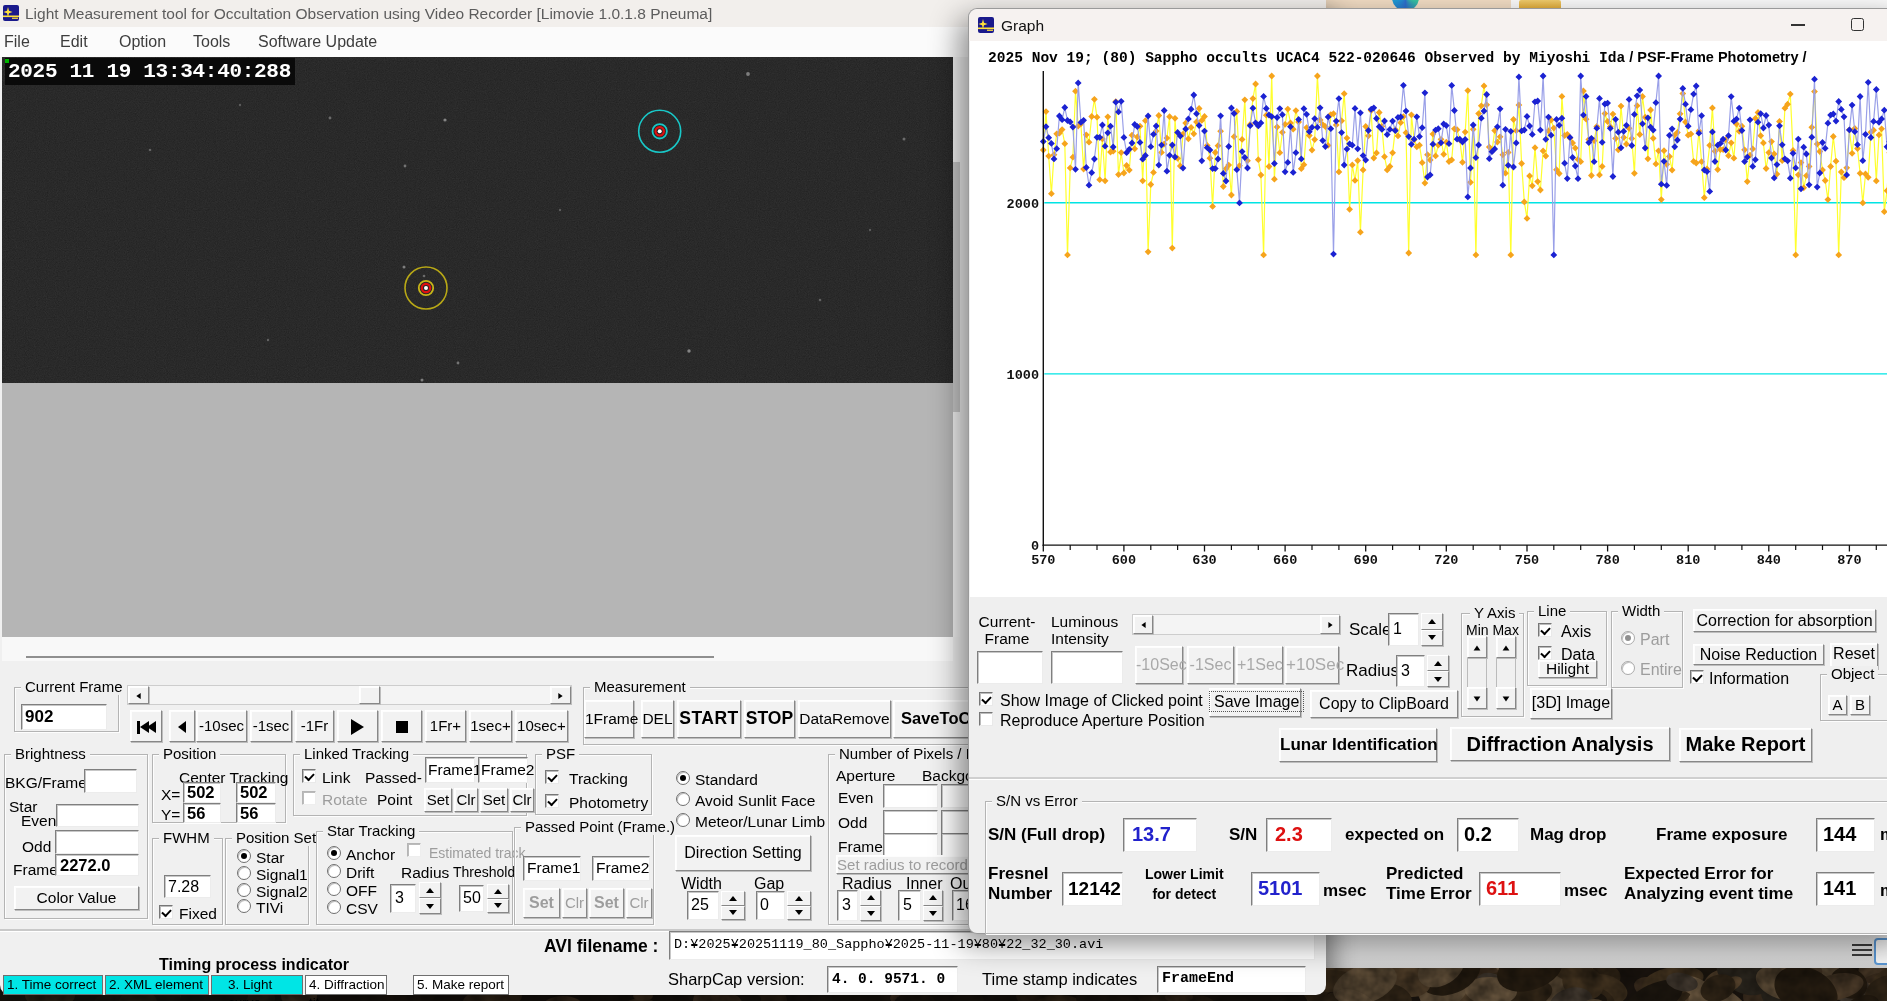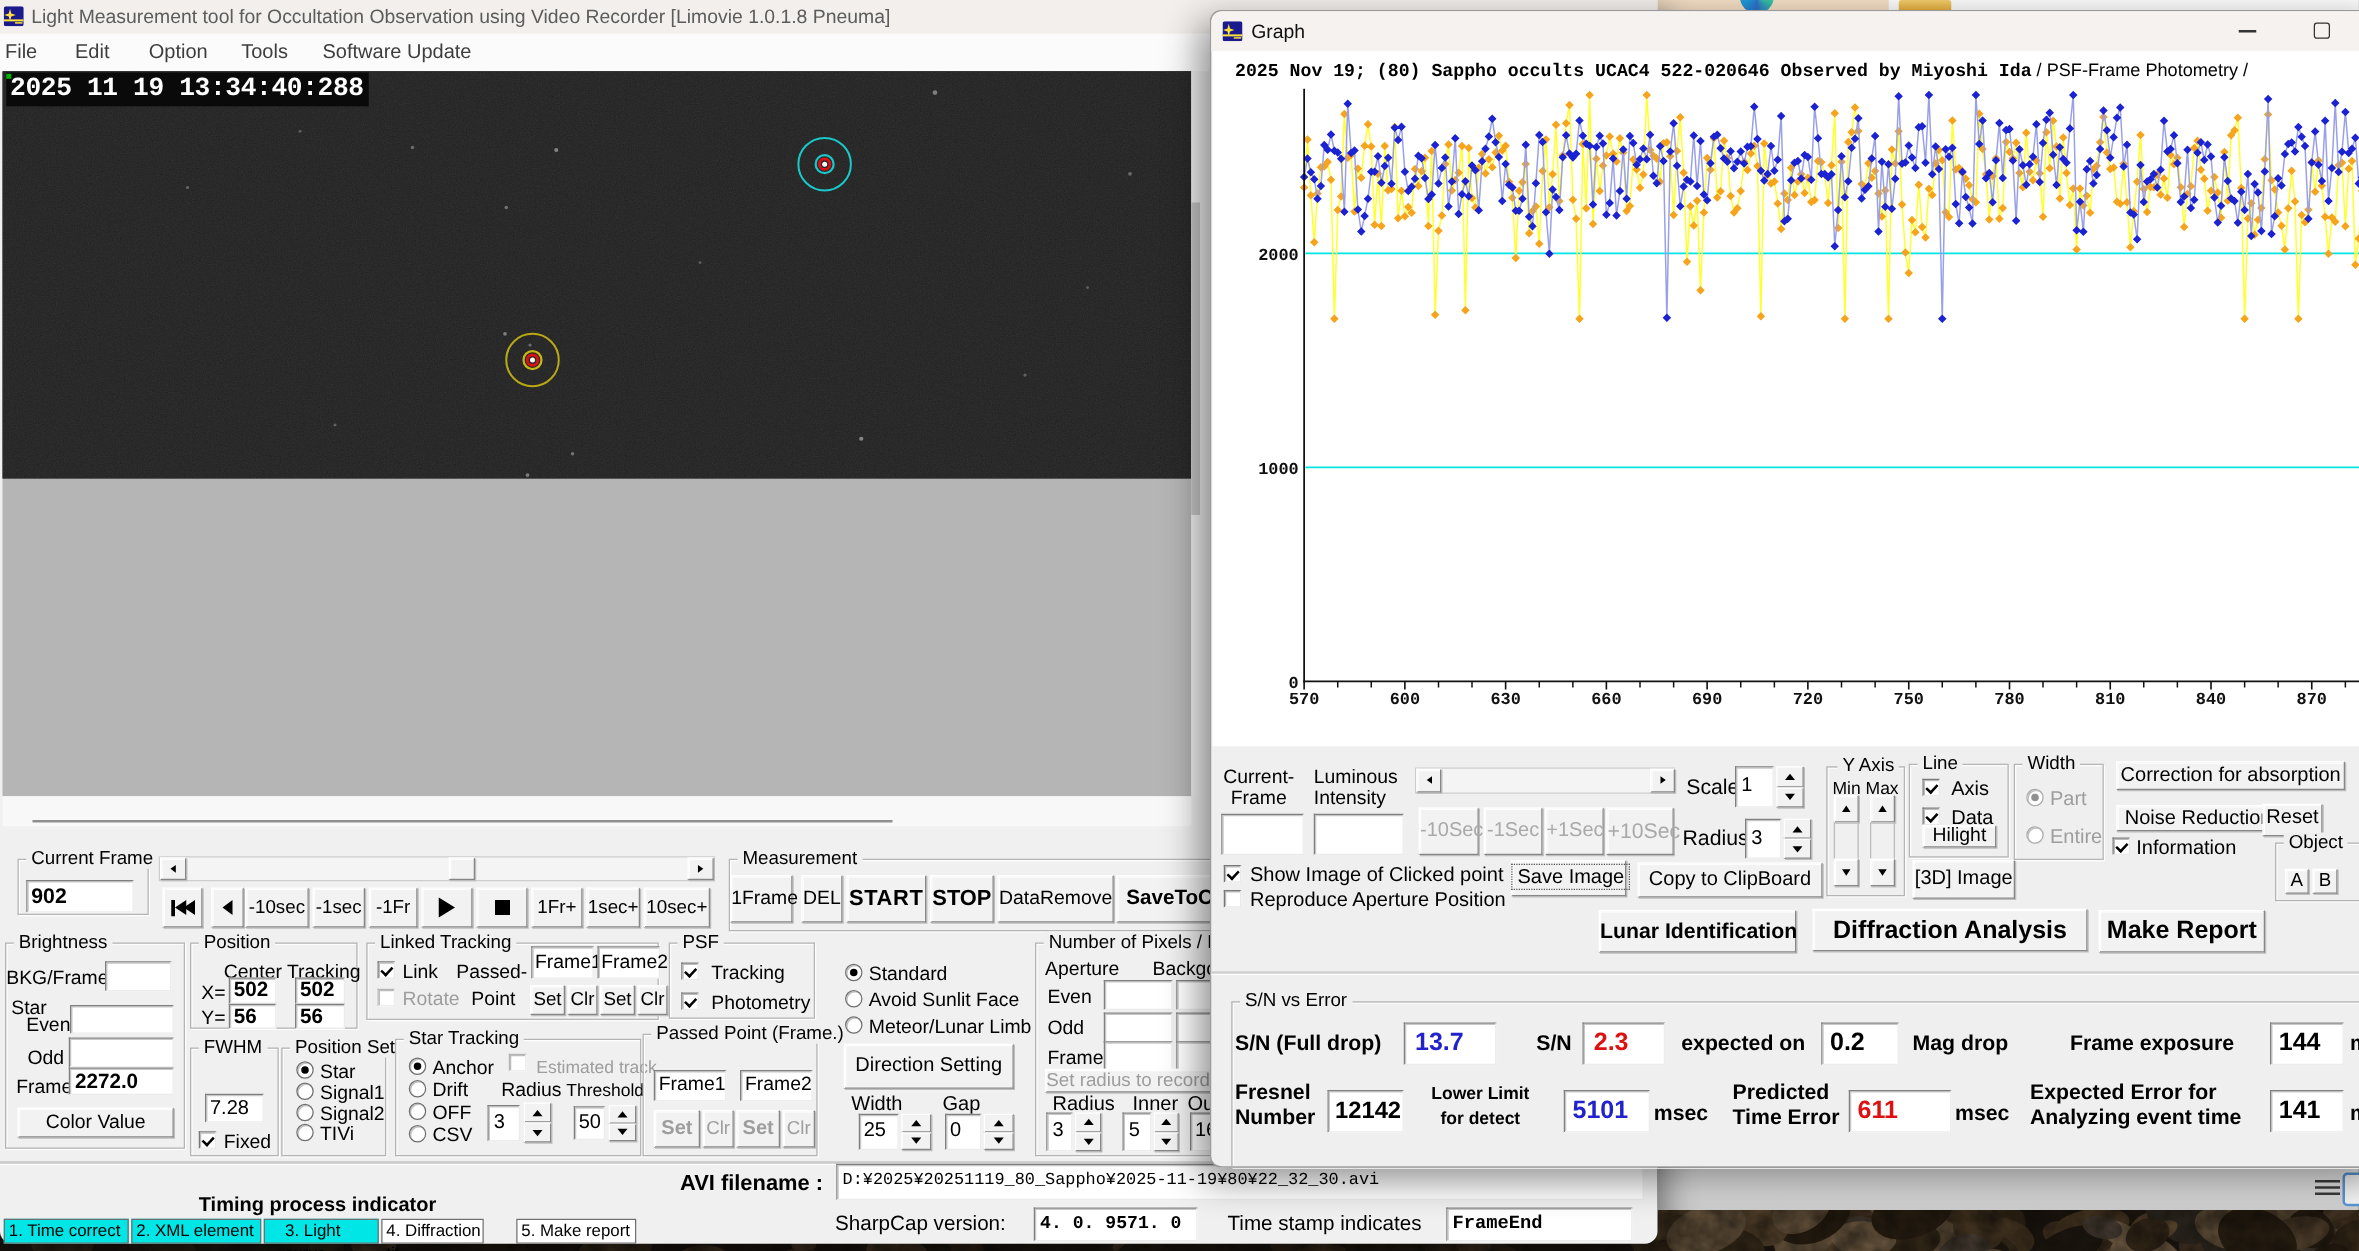--- a/index.html
+++ b/index.html
@@ -544,21 +544,21 @@
         <text x="557.0" y="514" text-anchor="middle" font-size="13.5" font-family="Liberation Mono" font-weight="bold" dominant-baseline="hanging" fill="#111">750</text>
         <text x="637.6" y="514" text-anchor="middle" font-size="13.5" font-family="Liberation Mono" font-weight="bold" dominant-baseline="hanging" fill="#111">780</text>
         <text x="718.2" y="514" text-anchor="middle" font-size="13.5" font-family="Liberation Mono" font-weight="bold" dominant-baseline="hanging" fill="#111">810</text>
         <text x="798.8" y="514" text-anchor="middle" font-size="13.5" font-family="Liberation Mono" font-weight="bold" dominant-baseline="hanging" fill="#111">840</text>
         <text x="879.4" y="514" text-anchor="middle" font-size="13.5" font-family="Liberation Mono" font-weight="bold" dominant-baseline="hanging" fill="#111">870</text>
 <text x="69" y="166.7" text-anchor="end" font-size="13.5" font-family="Liberation Mono" font-weight="bold" fill="#111">2000</text>
         <text x="69" y="337.9" text-anchor="end" font-size="13.5" font-family="Liberation Mono" font-weight="bold" fill="#111">1000</text>
         <text x="69" y="509.1" text-anchor="end" font-size="13.5" font-family="Liberation Mono" font-weight="bold" fill="#111">0</text>
 </svg>
     </div>
- <div class="lbl mono b" style="left:19px;top:40px;font-size:14.55px;letter-spacing:0px">2025 Nov 19; (80) Sappho occults UCAC4 522-020646 Observed by Miyoshi Ida<span style="font-weight:normal;font-family:'Liberation Sans';font-size:14.5px"> / PSF-Frame Photometry /</span></div>
+ <div class="lbl mono b" style="left:19px;top:40px;font-size:14.55px;letter-spacing:0px">2025 Nov 19; (80) Sappho occults UCAC4 522-020646 Observed by Miyoshi Ida<span style="font-weight:bold;font-family:'Liberation Sans';font-size:14.5px"> / PSF-Frame Photometry /</span></div>
 
  <div class="lbl" style="left:8px;top:604px;width:60px;text-align:center">Current-<br>Frame</div>
  <div class="tb" style="left:8px;top:642px;width:66px;height:33px"></div>
  <div class="lbl" style="left:82px;top:604px;width:72px;">Luminous<br>Intensity</div>
  <div class="tb" style="left:82px;top:642px;width:72px;height:33px"></div>
  <div class="abs" style="left:163px;top:605px;width:208px;height:21px;background:#f4f4f4;border:1px solid #cdcdcd">
   <div class="btn" style="left:0;top:0;width:20px;height:19px"><span class="tri-l" style="transform:scale(0.6);margin-top:3px"></span></div>
   <div class="btn" style="left:187px;top:0;width:20px;height:19px"><span class="tri-r" style="transform:scale(0.6);margin-top:3px"></span></div>
  </div>
  <div class="btn" style="left:166px;top:637px;width:48px;height:38px;font-size:16px;line-height:35px;color:#a9a9a9">-10Sec</div>
@@ -609,21 +609,21 @@
  <div class="gb" style="left:642px;top:602px;width:72px;height:77px">
       <i style="background:#efefef">Width</i>
     </div>
  <div class="rad dis sel" style="left:652px;top:622px"></div>
     <div class="lbl gray" style="left:671px;top:622px;font-size:16px">Part</div>
  <div class="rad dis" style="left:652px;top:652px"></div>
     <div class="lbl gray" style="left:671px;top:652px;font-size:16px">Entire</div>
 
  <div class="btn" style="left:724px;top:600px;width:183px;height:23px;font-size:16px;line-height:21px">Correction for absorption</div>
  <div class="btn" style="left:724px;top:635px;width:131px;height:21px;font-size:16px;line-height:19px">Noise Reduction</div>
- <div class="btn" style="left:841px;top:634px;width:48px;height:26px;font-size:16px;line-height:20px">Reset</div>
+ <div class="btn" style="left:861px;top:634px;width:48px;height:26px;font-size:16px;line-height:20px">Reset</div>
  <div class="cb ck" style="left:721px;top:661px"></div>
  <div class="lbl" style="left:740px;top:661px;font-size:16px">Information</div>
  <div class="gb" style="left:851px;top:665px;width:76px;height:47px">
       <i style="background:#efefef">Object</i>
     </div>
  <div class="btn" style="left:859px;top:686px;width:19px;height:20px;font-size:15px;line-height:18px">A</div>
  <div class="btn" style="left:881px;top:686px;width:20px;height:20px;font-size:15px;line-height:18px">B</div>
 
  <div class="cb ck" style="left:10px;top:683px"></div>
  <div class="lbl" style="left:31px;top:683px;font-size:16px">Show Image of Clicked point</div>

